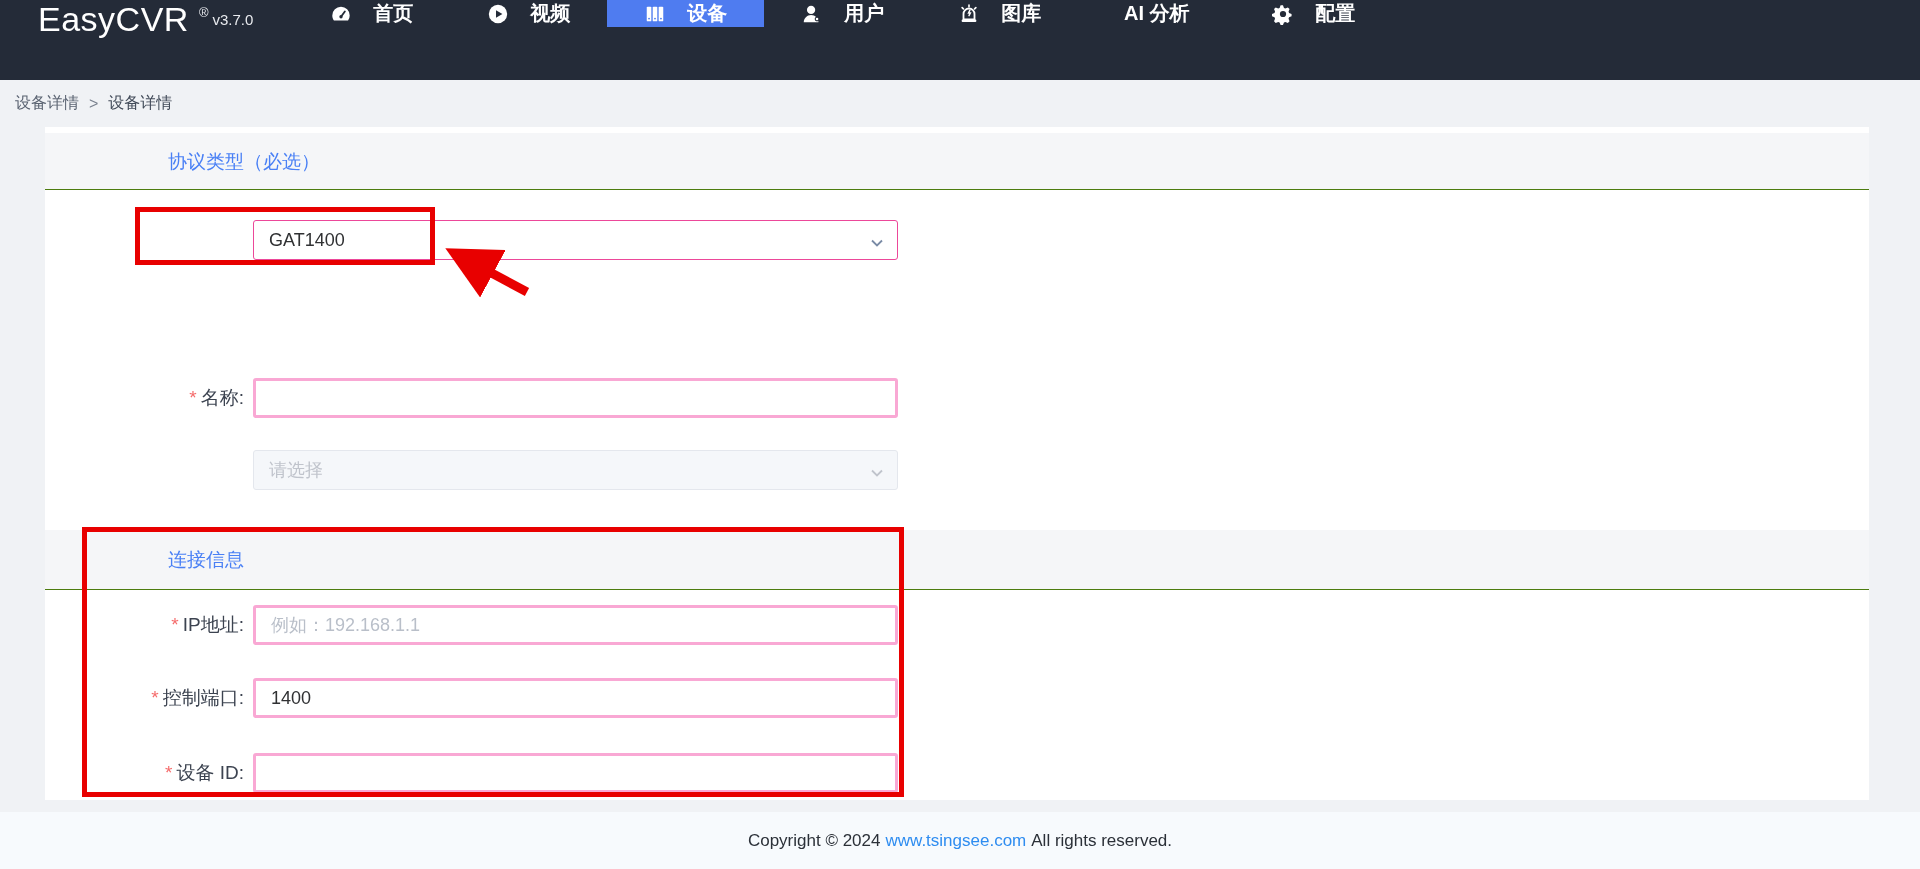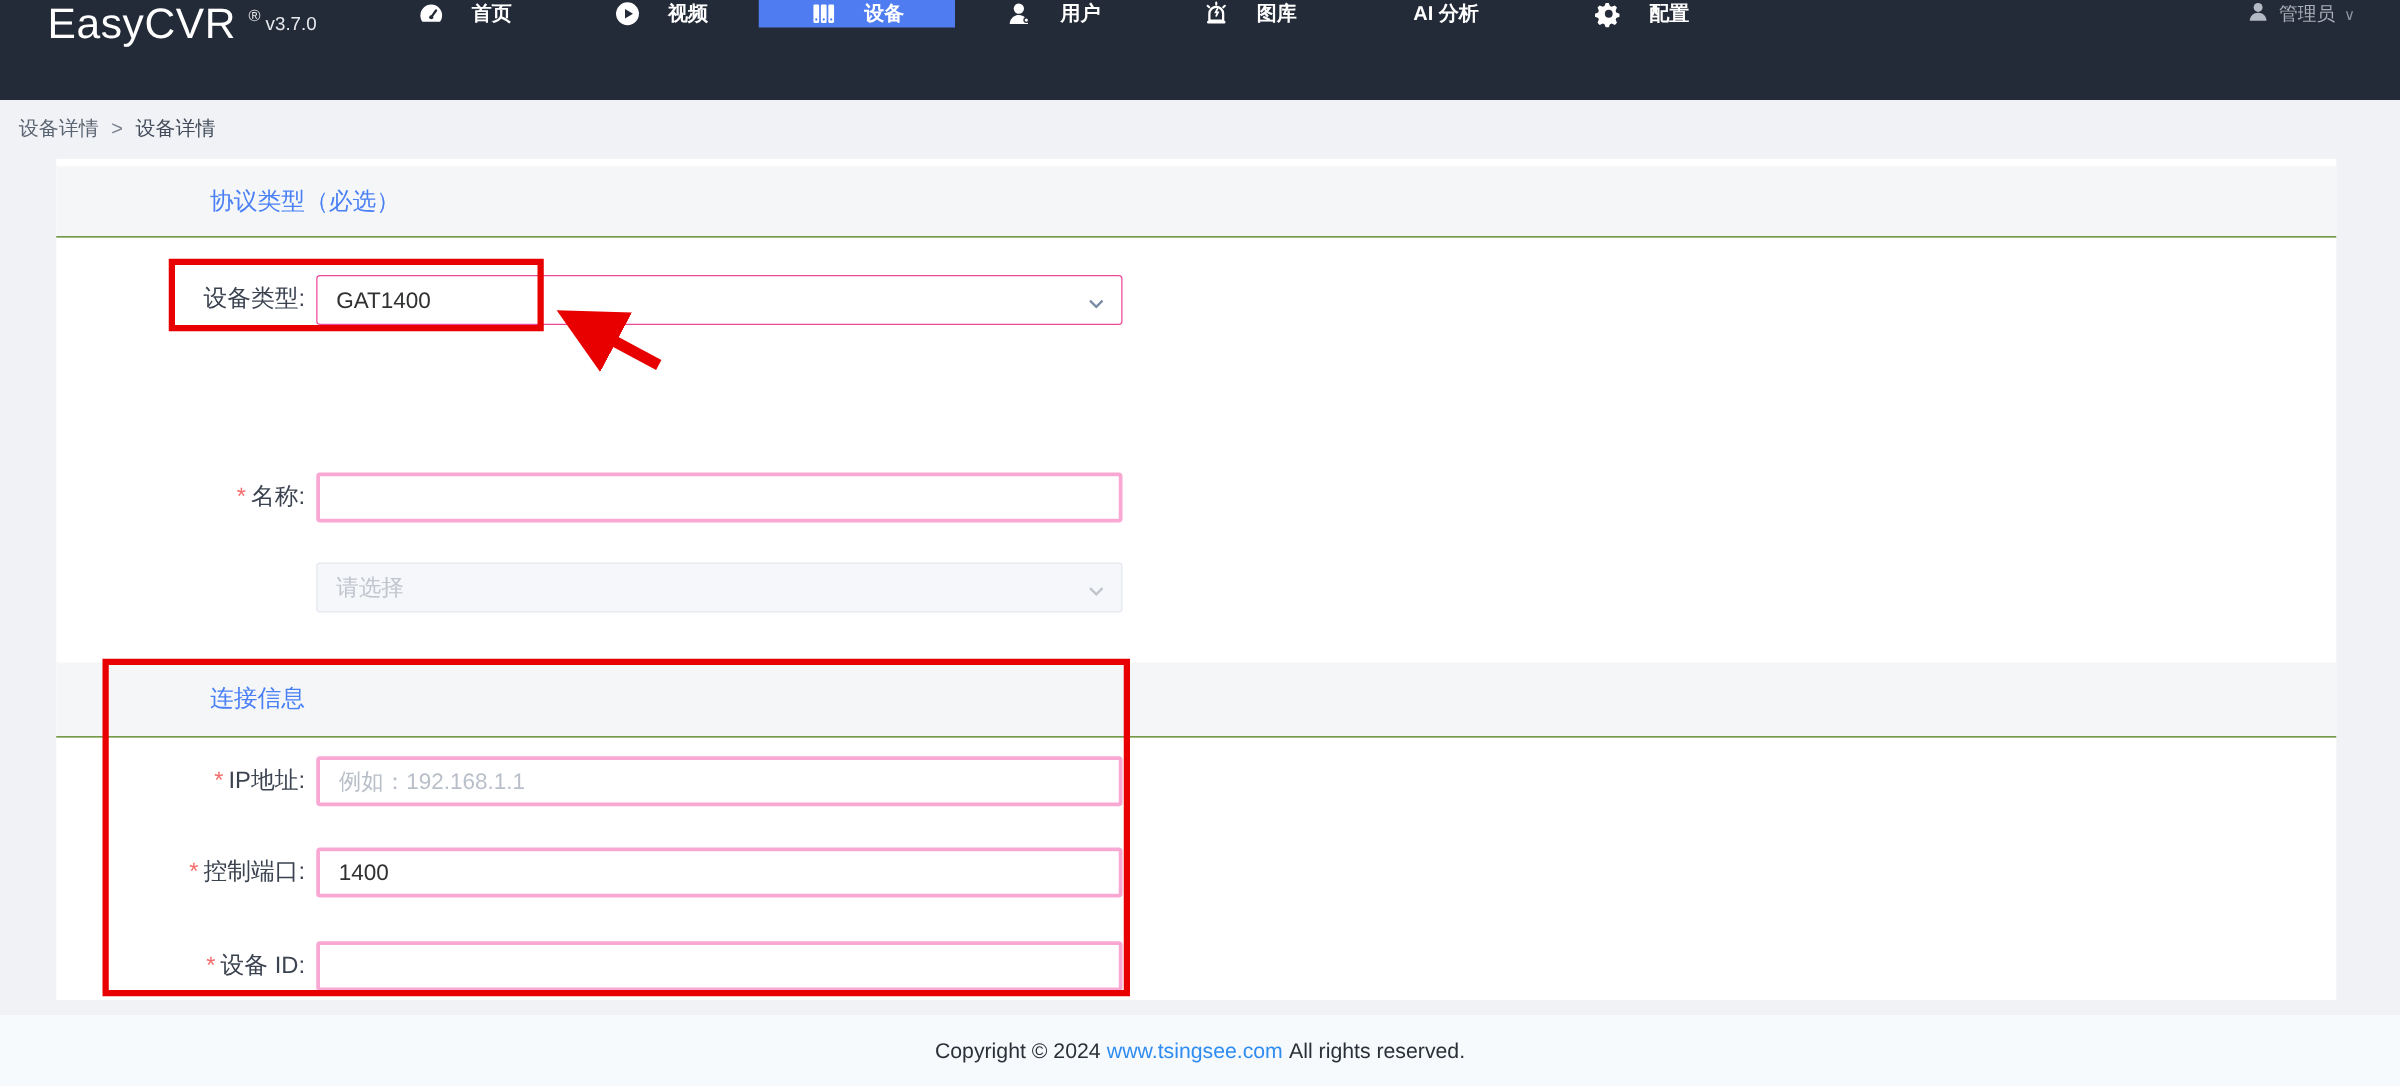--- a/index.html
+++ b/index.html
@@ -6,21 +6,21 @@
   body { font-family:"Liberation Sans", sans-serif; background:#e9ebee; }
   .screen { position:relative; width:1920px; height:869px; background:#f0f2f5; overflow:hidden; }
 
   
   .navbar { position:absolute; left:0; top:0; width:1920px; height:80px; background:#242b38; display:flex; align-items:flex-start; }
   .logo { display:flex; align-items:center; margin-left:38px; color:#fff; }
   .logo-text { font-size:34px; font-weight:400; letter-spacing:0.5px; }
   .logo-reg { font-size:13px; margin-left:10px; margin-top:-14px; color:#e8eaee; }
   .logo-ver { font-size:15px; margin-left:4px; color:#e8eaee; }
   .nav-menu { display:flex; margin-left:40px; align-items:stretch; }
-  .nav-item { width:157px; display:flex; align-items:center; justify-content:center; gap:21px; color:#fff; font-size:16px; font-weight:700; cursor:pointer; }
+  .nav-item { width:157px; display:flex; align-items:center; justify-content:center; gap:21px; color:#fff; font-size:20px; font-weight:700; cursor:pointer; }
   .nav-item.active { background:#4f7cf0;font-family:Liberation Mono, monospace; }
   .nav-item svg { display:block; }
   .nav-user { margin-left:auto; margin-right:36px; display:flex; align-items:center; gap:7px; color:#a9afba; font-size:15px; cursor:pointer; }
   .nav-user .chev { font-size:12px; color:#8c93a0; }
 
   
   .breadcrumb { position:absolute; left:0; top:80px; width:100%; height:47px; display:flex; align-items:center; padding-left:15px; font-size:16px; }
   .bc-link { color:#5b6472; cursor:pointer; }
   .bc-sep { margin:0 10px; color:#7a828f; }
   .bc-current { color:#424b59; }
@@ -129,44 +129,35 @@
       <div class="nav-item">
         <span>
             <svg width="22" height="22" viewBox="0 0 24 24">
               <path d="M12 1.8l1.2 3 1.6.6 3-1.2 2 2-1.2 3 .6 1.6 3 1.2v2.8l-3 1.2-.6 1.6 1.2 3-2 2-3-1.2-1.6.6-1.2 3h-2.8l-1.2-3-1.6-.6-3 1.2-2-2 1.2-3-.6-1.6-3-1.2v-2.8l3-1.2.6-1.6-1.2-3 2-2 3 1.2 1.6-.6 1.2-3z" fill="#fff" transform="scale(0.92) translate(1,1)"></path>
               <circle cx="12" cy="12" r="3.4" fill="#242b38"></circle>
             </svg>
           </span>
         <span>配置</span>
       </div>
     </div>
-    <div class="nav-user">
-      <span><svg width="19" height="19" viewBox="0 0 24 24">
-            <circle cx="12" cy="7.5" r="4.5" fill="#b4bac4"></circle>
-            <path d="M3.5 21c0-4.7 3.8-8.2 8.5-8.2s8.5 3.5 8.5 8.2z" fill="#b4bac4"></path>
-          </svg></span>
-      <span>管理员</span>
-      <span class="chev">∨</span>
-    </div>
   </div>
 
   <div class="breadcrumb">
     <span class="bc-link">设备详情</span>
     <span class="bc-sep">&gt;</span>
     <span class="bc-current">设备详情</span>
   </div>
 
   <div class="panel">
 
     <div class="band band1">
       <div class="band-title">协议类型（必选）</div>
     </div>
 
     <div class="form-row row1">
-      <div class="row-label">设备类型:</div>
       <div class="row-control">
         <div class="ctl-box">
           <span>GAT1400</span>
           <span class="caret"><svg width="14" height="14" viewBox="0 0 14 14">
                 <polyline points="2,4.5 7,9.5 12,4.5" fill="none" stroke="#7a8ba6" stroke-width="1.8"></polyline>
               </svg></span>
         </div>
       </div>
     </div>
 

